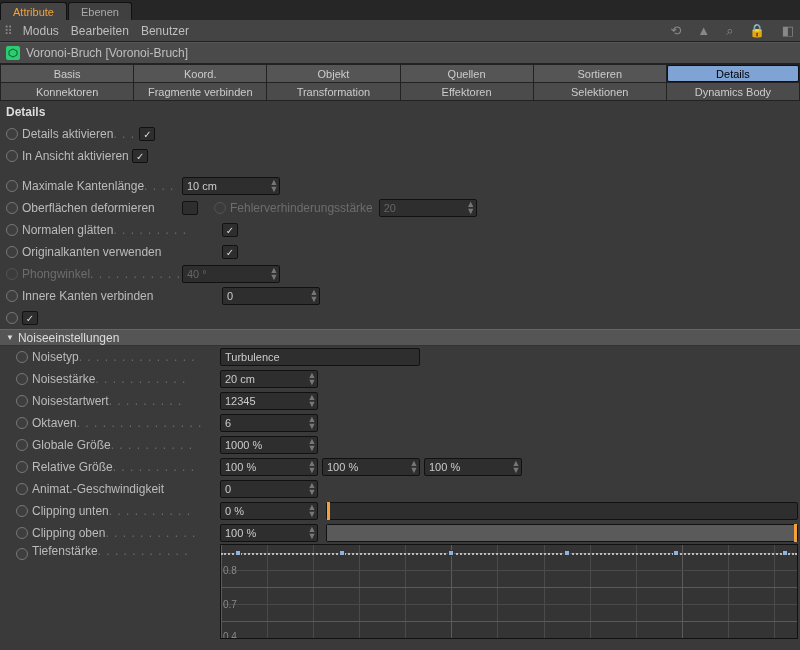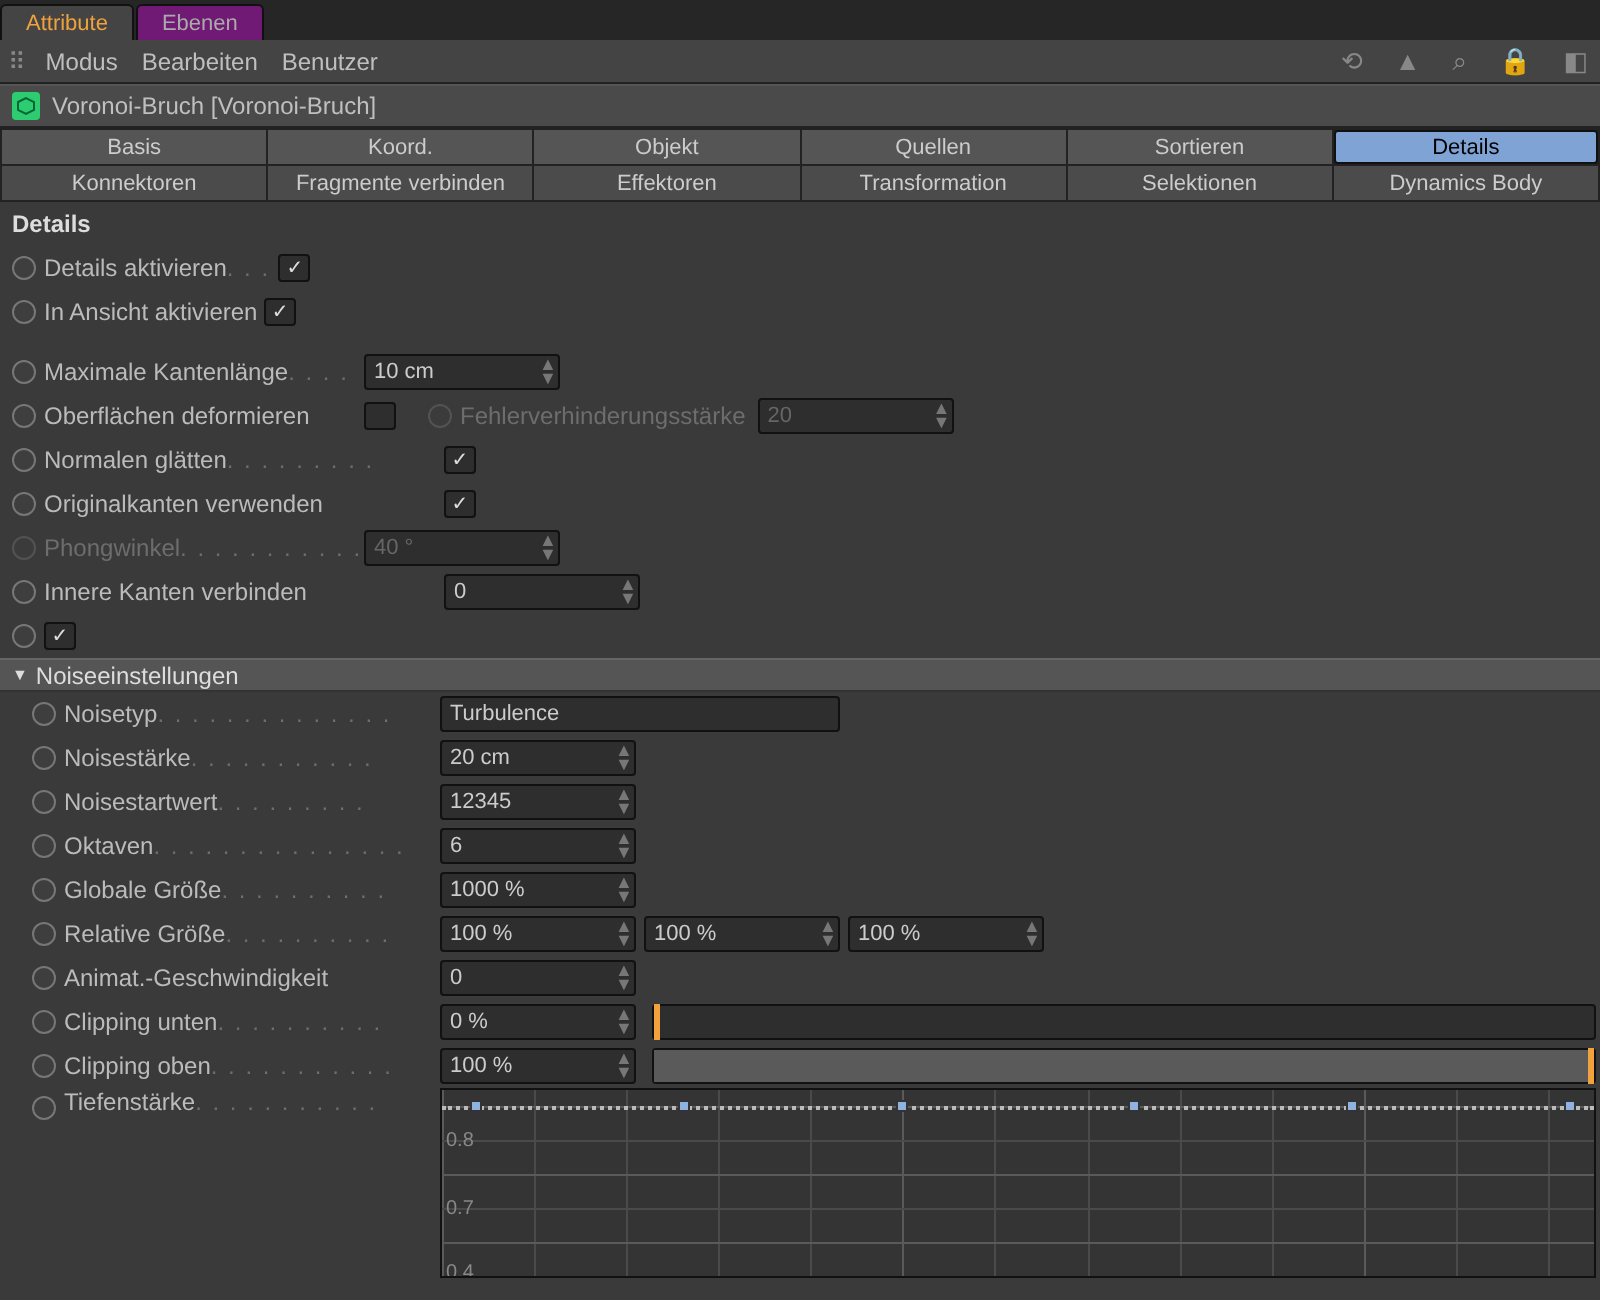--- a/index.html
+++ b/index.html
@@ -1,18 +1,18 @@
 <!DOCTYPE html>
 <html><head>
 <meta charset="utf-8">
 <style>
 html,body{margin:0;padding:0;background:#3a3a3a;color:#bfbfbf;font-family:Arial,Helvetica,sans-serif;font-size:12px;width:800px;height:650px;overflow:hidden}
 *{box-sizing:border-box}
 .top-tabs{display:flex;background:#262626;height:20px;align-items:flex-end}
-.top-tab{padding:2px 12px;border:1px solid #111;border-bottom:none;margin-right:1px;background:#701a75;color:#aaa;border-top-left-radius:3px;border-top-right-radius:3px;height:18px;display:flex;align-items:center;font-size:11px}
+.top-tab{padding:2px 12px;border:1px solid #111;border-bottom:none;margin-right:1px;background:#404040;color:#aaa;border-top-left-radius:3px;border-top-right-radius:3px;height:18px;display:flex;align-items:center;font-size:11px}
 .top-tab.active{color:#f2a23c;background:#444}
 .menubar{display:flex;align-items:center;height:22px;background:#444;border-bottom:1px solid #222;padding:0 4px;gap:12px;font-size:12px}
 .menubar .grip{letter-spacing:-2px;color:#888}
 .menubar .spacer{flex:1}
 .icon-btn{color:#888;font-size:13px;padding:0 2px}
 .obj-header{display:flex;align-items:center;height:22px;background:#4a4a4a;border-top:1px solid #555;border-bottom:1px solid #222;padding:0 6px;gap:6px;font-size:12px}
 .obj-icon{width:14px;height:14px;background:#2ecc71;border-radius:2px;display:flex;align-items:center;justify-content:center}
 .tab-grid{display:grid;grid-template-columns:repeat(6,1fr);gap:1px;background:#222;padding:1px;font-size:11px}
 .tab-grid div{background:#555;height:17px;display:flex;align-items:center;justify-content:center;color:#ccc}
 .tab-grid div.pressed{background:#4b4b4b}
@@ -80,22 +80,22 @@
 
 <div class="tab-grid">
   <div>Basis</div>
   <div>Koord.</div>
   <div>Objekt</div>
   <div>Quellen</div>
   <div>Sortieren</div>
   <div class="sel" style="min-width:0">Details</div>
   <div class="pressed">Konnektoren</div>
   <div class="pressed">Fragmente verbinden</div>
+  <div class="pressed">Transformation</div>
   <div class="pressed">Effektoren</div>
-  <div class="pressed">Transformation</div>
   <div class="pressed">Selektionen</div>
   <div class="pressed">Dynamics Body</div>
 </div>
 
 <div class="section-title">Details</div>
 
 <div class="params">
 
 <div class="row">
       <span class="rad"></span>

